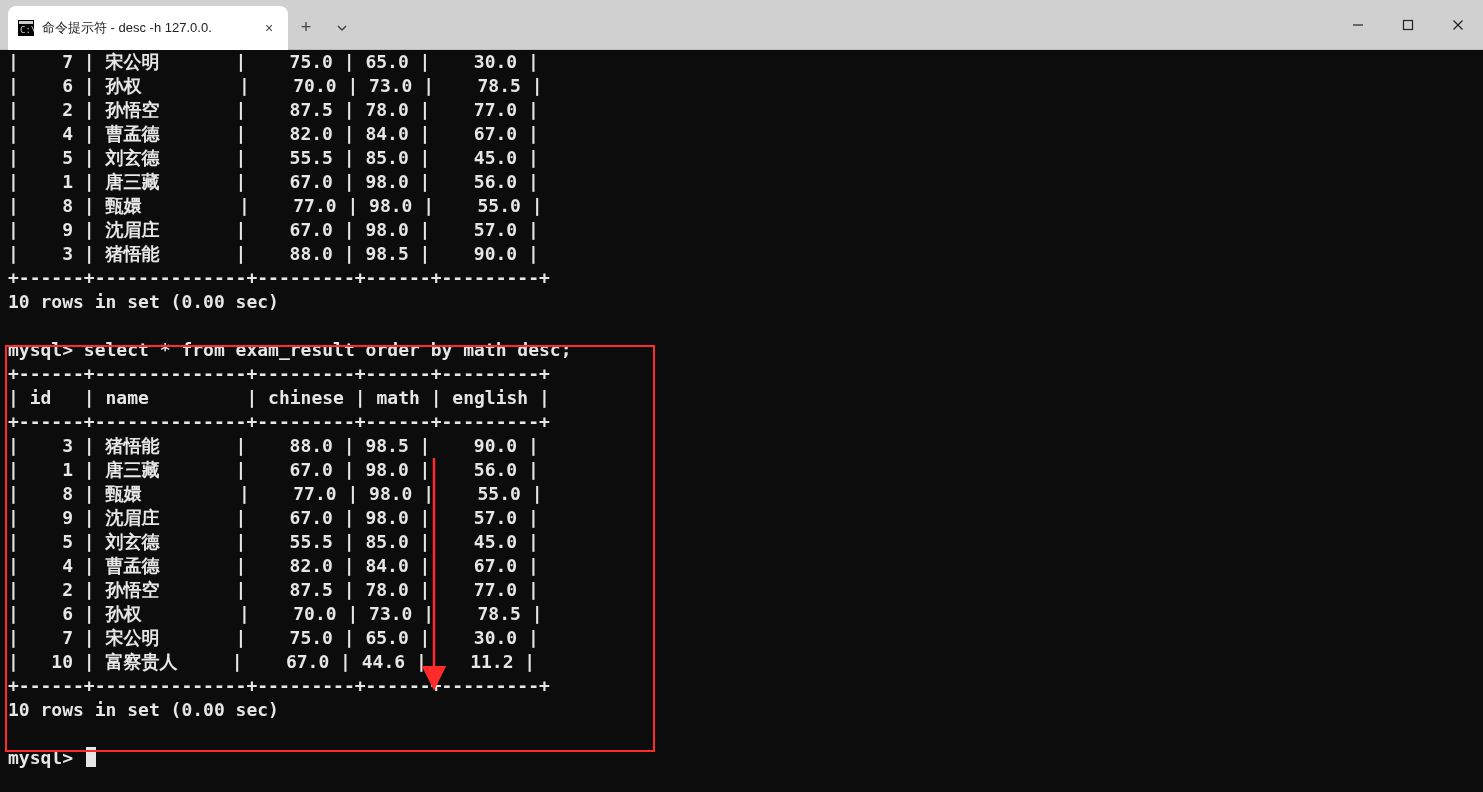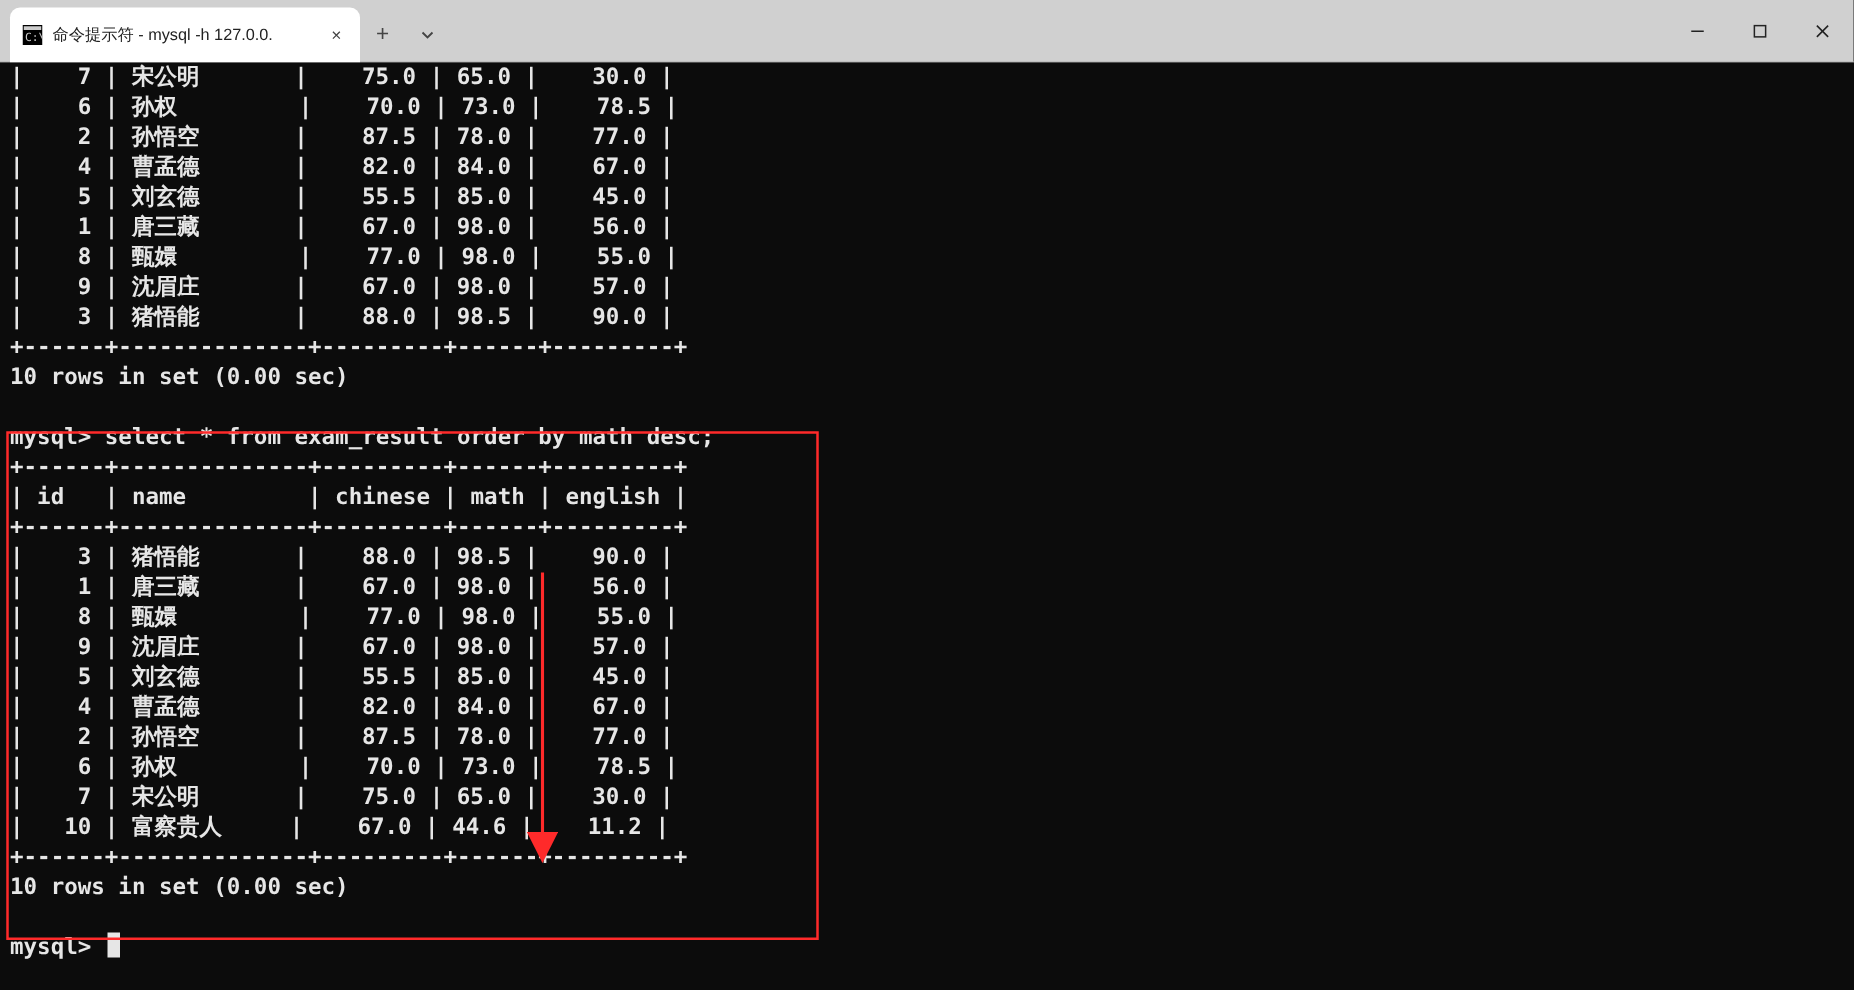--- a/index.html
+++ b/index.html
@@ -93,21 +93,21 @@
 
 <div class="titlebar">
   <div class="tab">
     <span class="tab-icon">
       <svg width="16" height="16" viewBox="0 0 16 16">
           <rect x="0" y="0" width="16" height="16" fill="#000"></rect>
           <rect x="1" y="1" width="14" height="3" fill="#ccc"></rect>
           <text x="2" y="13" font-size="9" fill="#ccc" font-family="monospace">C:\</text>
         </svg>
     </span>
-    <span class="tab-title">命令提示符 - mysql  -h 127.0.0.</span>
+    <span class="tab-title">命令提示符 - desc  -h 127.0.0.</span>
     <span class="tab-close">×</span>
   </div>
   <div class="newtab-btn">+</div>
   <div class="dropdown-btn">
     <svg width="12" height="12" viewBox="0 0 12 12">
         <path d="M2 4 L6 8 L10 4" stroke="#444" stroke-width="1.5" fill="none"></path>
       </svg>
   </div>
   <div class="spacer"></div>
   <div class="win-controls">

